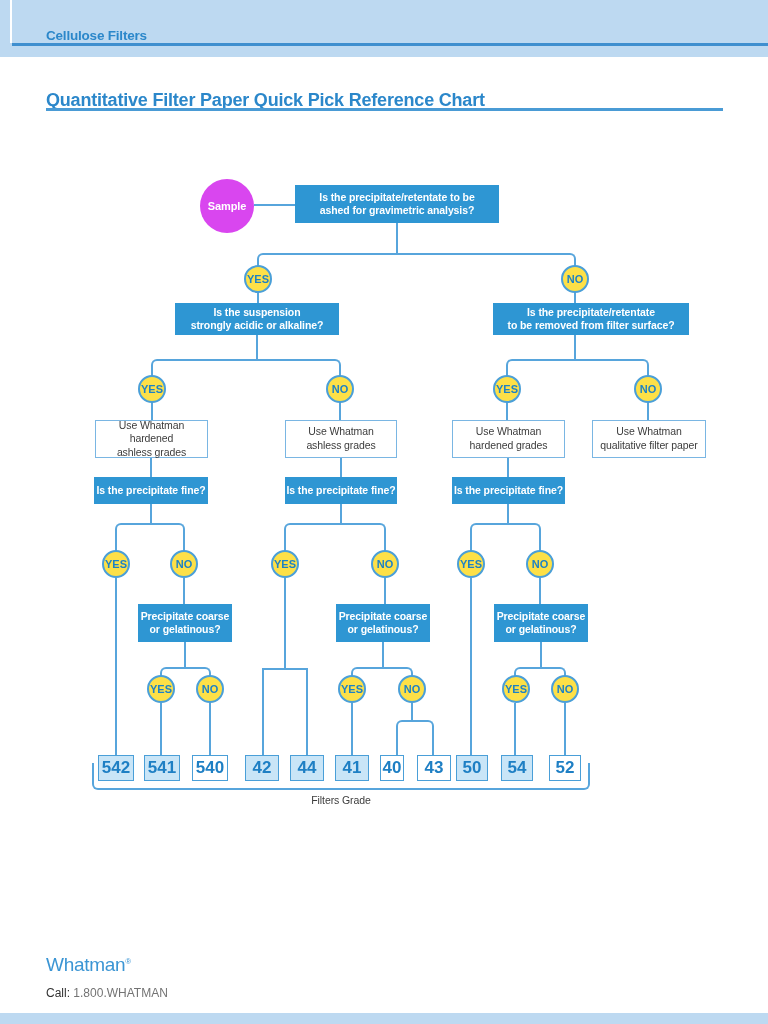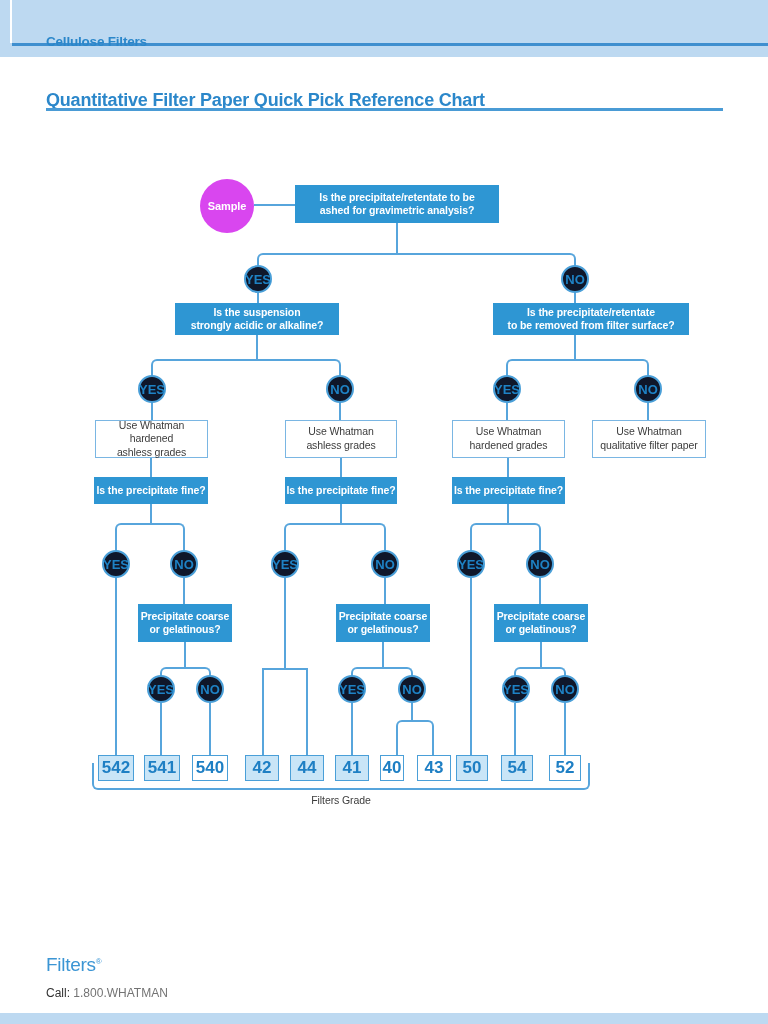--- a/index.html
+++ b/index.html
@@ -5,21 +5,21 @@
   * { margin:0; padding:0; box-sizing:border-box; }
   html,body { background:#e9e9e9; }
   #page {
     position:relative; width:768px; height:1024px; background:#ffffff;
     font-family:"Liberation Sans", sans-serif; overflow:hidden;
   }
   
   .band { position:absolute; left:0; top:0; width:768px; height:57px; background:#bdd9f1; }
   .band-tick { position:absolute; left:10px; top:0; width:2px; height:43px; background:#ffffff; }
   .band-rule { position:absolute; left:12px; top:43px; width:756px; height:3px; background:#3f8fcf; }
-  .band-label { position:absolute; left:46px; top:34px; font-size:13.5px; font-weight:bold; color:#2b87ca; letter-spacing:-0.2px; }
+  .band-label { position:absolute; left:46px; top:28px; font-size:13.5px; font-weight:bold; color:#2b87ca; letter-spacing:-0.2px; }
   .page-title { position:absolute; left:46px; top:90px; font-size:18px; font-weight:bold; color:#2b87ca; letter-spacing:-0.2px; }
   .title-rule { position:absolute; left:46px; top:108px; width:677px; height:2.5px; background:#4a9bd5; }
 
   
   .v { position:absolute; width:2px; background:#57a5dc; z-index:1; }
   .h { position:absolute; height:2px; background:#57a5dc; z-index:1; }
   .elbow { position:absolute; border:2px solid #57a5dc; border-bottom:none; border-radius:6px 6px 0 0; z-index:1; }
   .ubracket { position:absolute; border:2px solid #57a5dc; border-top:none; border-radius:0 0 6px 6px; z-index:1; }
 
   
@@ -32,22 +32,22 @@
     position:absolute; background:#2e96d3; color:#ffffff; font-weight:bold; font-size:10.5px;
     line-height:1.25; display:flex; align-items:center; justify-content:center; text-align:center;
     white-space:pre-line; z-index:2; letter-spacing:-0.1px;
   }
   .rbox {
     position:absolute; background:#ffffff; border:1px solid #7ab6e3; color:#3c3c3c;
     font-size:10.5px; line-height:1.3; display:flex; align-items:center; justify-content:center;
     text-align:center; white-space:pre-line; z-index:2; letter-spacing:-0.1px;
   }
   .yn {
-    position:absolute; width:28px; height:28px; border-radius:50%; background:#0f172a;
-    border:2px solid #4a9fd8; color:#1e82c5; font-weight:bold; font-size:13px;
+    position:absolute; width:28px; height:28px; border-radius:50%; background:#fde047;
+    border:2px solid #4a9fd8; color:#1e82c5; font-weight:bold; font-size:11px;
     display:flex; align-items:center; justify-content:center; z-index:2;
   }
   .grade {
     position:absolute; top:755px; height:26px; background:#ffffff; border:1.5px solid #4a9fd8;
     color:#1e7fc4; font-weight:bold; font-size:17px;
     display:flex; align-items:center; justify-content:center; z-index:2;
   }
   .grade.filled { background:#c9e5f7; }
   .bracket-label {
     position:absolute; left:92px; top:794px; width:498px; text-align:center;
@@ -175,17 +175,17 @@
   <div class="grade filled" style="left:290px;width:34px">44</div>
   <div class="grade filled" style="left:335px;width:34px">41</div>
   <div class="grade" style="left:380px;width:24px">40</div>
   <div class="grade" style="left:417px;width:34px">43</div>
   <div class="grade filled" style="left:456px;width:32px">50</div>
   <div class="grade filled" style="left:501px;width:32px">54</div>
   <div class="grade" style="left:549px;width:32px">52</div>
 
   <div class="bracket-label">Filters Grade</div>
 
-  <div class="logo"><span>Filters</span><sup>®</sup></div>
+  <div class="logo"><span>Whatman</span><sup>®</sup></div>
   <div class="call"><span>Call:</span> <span class="phone">1.800.WHATMAN</span></div>
   <div class="bottom-band"></div>
 
 </div>
 
 </body></html>

